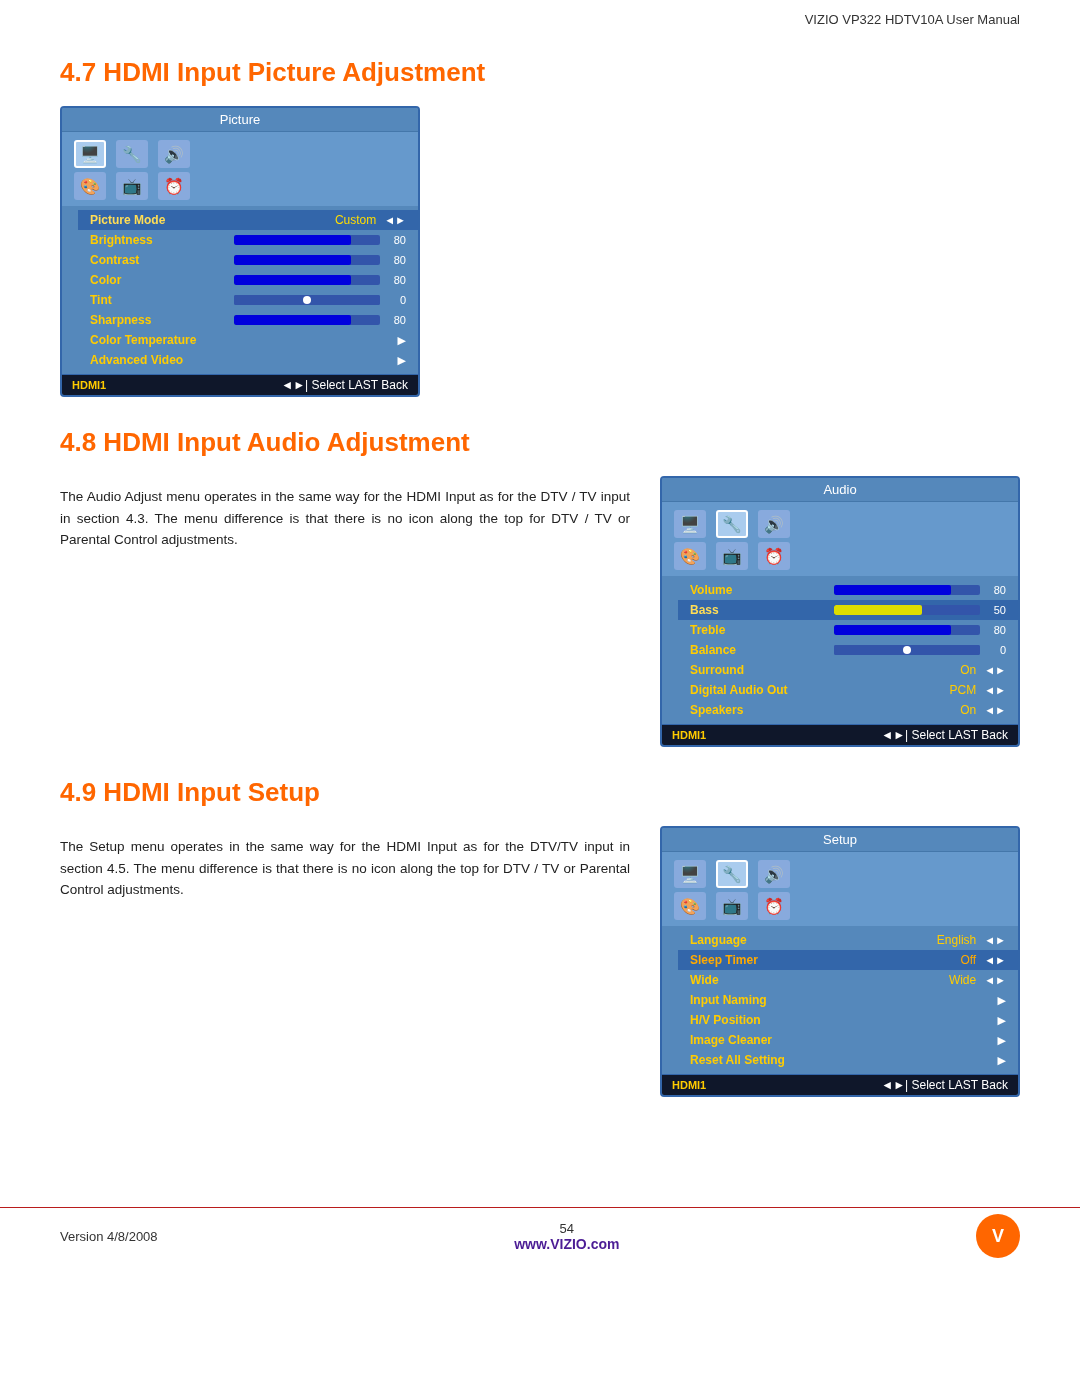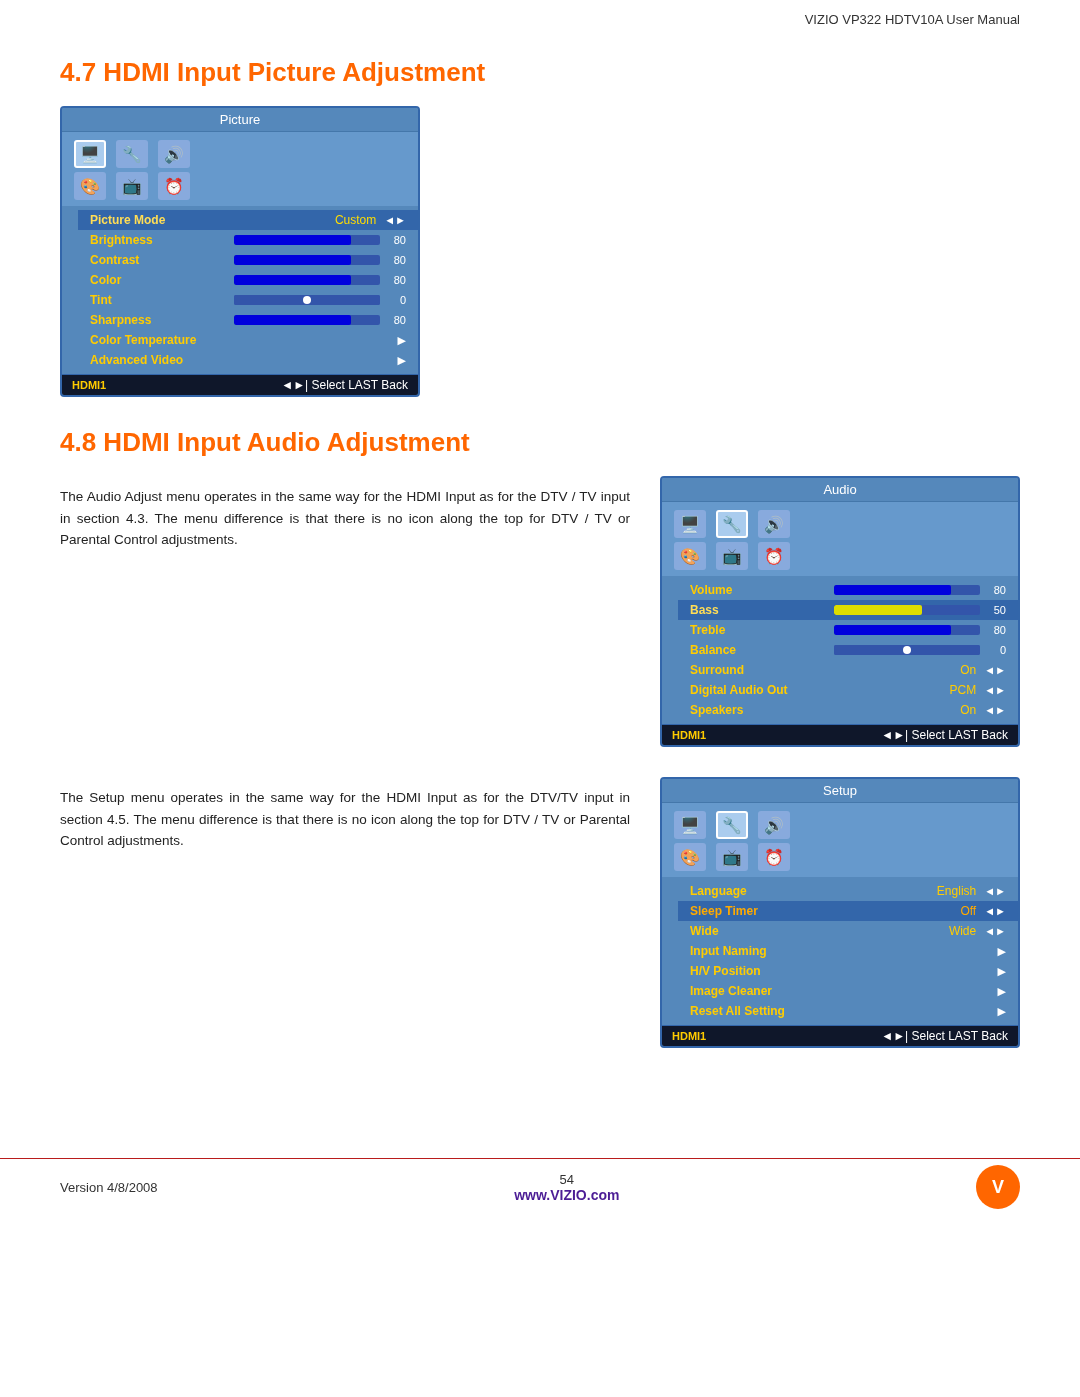--- a/index.html
+++ b/index.html
@@ -420,20 +420,21 @@
           <div class="tv-menu-footer">
             <span class="tv-footer-input">HDMI1</span>
             <span class="tv-footer-controls">◄►| Select  LAST Back</span>
           </div>
         </div>
       </div>
     </div>
   </div>
 
   <div>
+    <h2 class="section-title">4.9 HDMI Input Setup</h2>
     <div class="section-block">
       <div class="section-text">The Setup menu operates in the same way for the HDMI Input as for the DTV/TV input in section 4.5. The menu difference is that there is no icon along the top for DTV / TV or Parental Control adjustments.</div>
       <div class="menu-screenshot">
         <div class="tv-menu">
           <div class="tv-menu-title">Setup</div>
           <div class="tv-menu-icons">
             <div class="tv-icon-group">
               <div class="tv-icon-row">
                 <div class="tv-icon">🖥️</div>
                 <div class="tv-icon selected">🔧</div>

